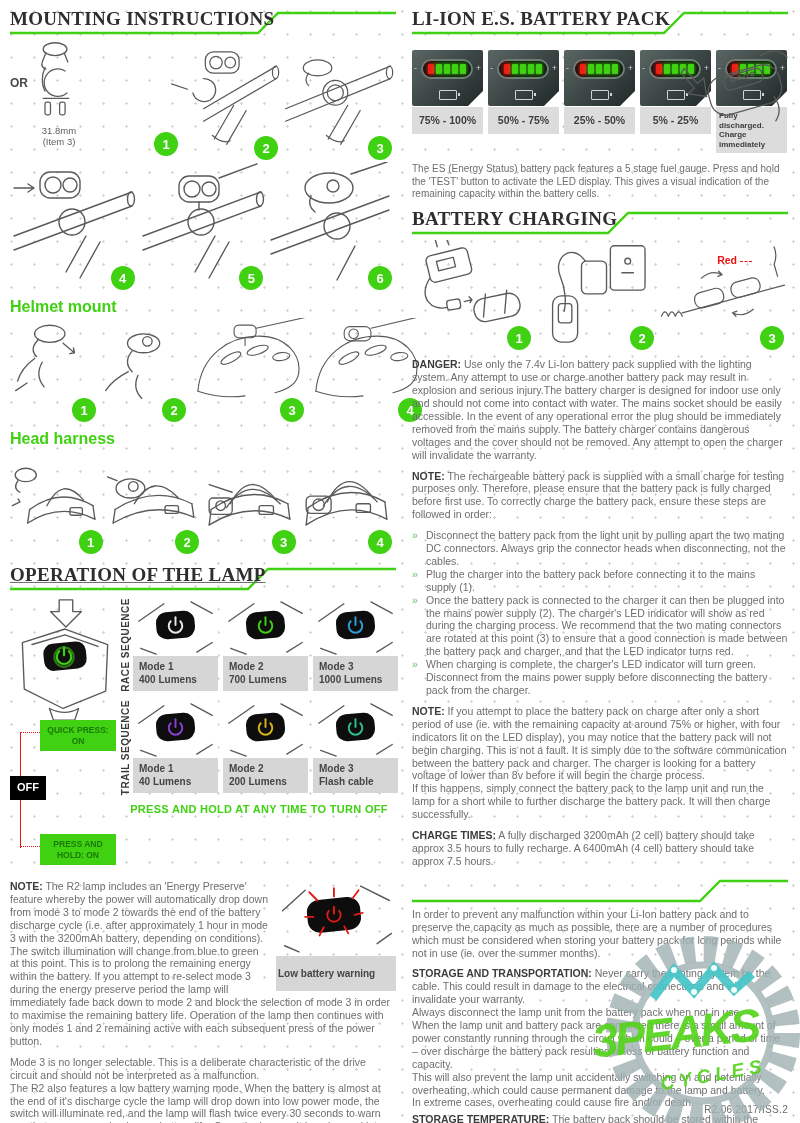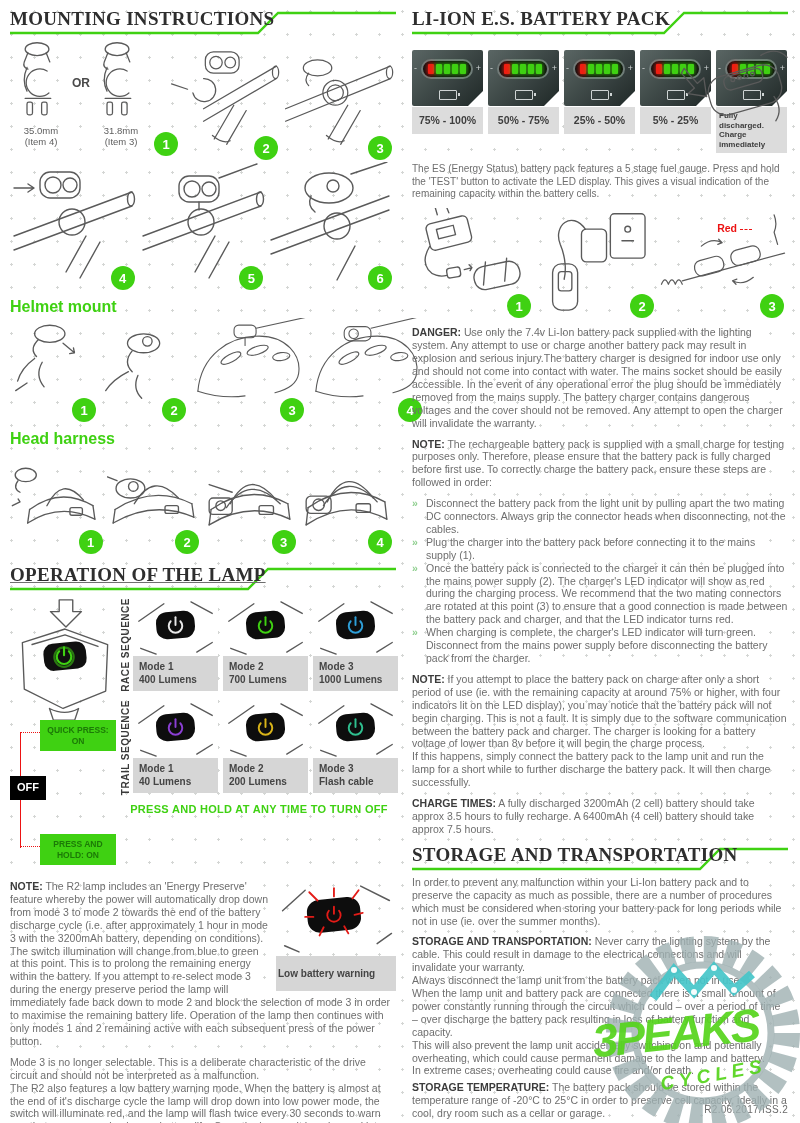--- a/index.html
+++ b/index.html
@@ -110,34 +110,20 @@
 
   <div class="sec-head">
     <h2>MOUNTING INSTRUCTIONS</h2>
     <svg class="rule" width="386" height="28">
       <polyline points="0,25 248,25 268,5 386,5" fill="none" stroke="#3fd112" stroke-width="2.4"></polyline>
     </svg>
   </div>
 
   <div class="m-row" style="height:122px;">
     <div class="clamp-cell">
-      <div class="clamp-unit art">
-        <svg width="55" height="84" viewBox="0 0 55 92">
-          <ellipse cx="27" cy="10" rx="13" ry="7"></ellipse>
-            <path d="M17 14 l-4 10 q-2 6 4 8"></path>
-            <path d="M37 14 l4 10"></path>
-          <path d="M38 34 a15 15 0 1 0 2 24"></path>
-            <path d="M16 30 q-6 14 0 26"></path>
-          <path d="M14 64 h28"></path>
-            <rect x="16" y="68" width="6" height="14" rx="2"></rect>
-            <rect x="32" y="68" width="6" height="14" rx="2"></rect>
-        </svg>
-        <div class="clamp-cap">35.0mm
-(Item 4)</div>
-      </div>
       <div class="or-label">OR</div>
       <div class="clamp-unit art">
         <svg width="55" height="84" viewBox="0 0 55 92">
           <ellipse cx="27" cy="10" rx="13" ry="7"></ellipse>
             <path d="M17 14 l-4 10 q-2 6 4 8"></path>
             <path d="M37 14 l4 10"></path>
           <path d="M38 34 a15 15 0 1 0 2 24"></path>
             <path d="M16 30 q-6 14 0 26"></path>
           <path d="M14 64 h28"></path>
             <rect x="16" y="68" width="6" height="14" rx="2"></rect>
@@ -605,20 +591,26 @@
           <span class="g-plus">+</span>
           <div class="batt-glyph"></div>
         </div>
         <div class="g-label small">Fully discharged. Charge immediately</div>
       </div>
     </div>
 
     <p class="txt" style="margin-top:10px;font-size:10px;">The ES (Energy Status) battery pack features a 5 stage fuel gauge. Press and hold the 'TEST' button to activate the LED display. This gives a visual indication of the remaining capacity within the battery cells.</p>
   </div>
 
+  <div class="sec-head" style="margin-top:8px;">
+    <h2>BATTERY CHARGING</h2>
+    <svg class="rule" width="376" height="28">
+      <polyline points="0,25 196,25 216,5 376,5" fill="none" stroke="#3fd112" stroke-width="2.4"></polyline>
+    </svg>
+  </div>
 
   <div class="c-scenes">
     <span class="red-note">Red</span>
     <div class="scene art">
       <svg width="118" height="104" viewBox="0 0 118 108">
         <rect x="14" y="12" width="44" height="28" rx="5" transform="rotate(-14 36 26)"></rect>
         <line x1="24" y1="7" x2="22" y2="0"></line>
           <line x1="36" y1="5" x2="34" y2="0"></line>
         <rect x="24" y="20" width="18" height="10" transform="rotate(-14 33 25)"></rect>
         <path d="M16 40 C4 60 18 74 34 70"></path>
@@ -678,21 +670,20 @@
         <span>When charging is complete, the charger's LED indicator will turn green. Disconnect from the mains power supply before disconnecting the battery pack from the charger.</span>
       </div>
   </div>
 
   <p class="txt"><b class="lead">NOTE:</b> <span>If you attempt to place the battery pack on charge after only a short period of use (ie. with the remaining capacity at around 75% or higher, with four indicators lit on the LED display), you may notice that the battery pack will not begin charging. This is not a fault. It is simply due to the software communication between the battery pack and charger. The charger is looking for a battery voltage of lower than 8v before it will begin the charge process.
 If this happens, simply connect the battery pack to the lamp unit and run the lamp for a short while to further discharge the battery pack. It will then charge successfully.</span></p>
 
   <p class="txt"><b class="lead">CHARGE TIMES:</b> <span>A fully discharged 3200mAh (2 cell) battery should take approx 3.5 hours to fully recharge. A 6400mAh (4 cell) battery should take approx 7.5 hours.</span></p>
 
   <div class="sec-head" style="margin-top:6px;">
-    <h2>STORAGE AND TRANSPORTATION</h2>
     <svg class="rule" width="376" height="28">
       <polyline points="0,25 288,25 308,5 376,5" fill="none" stroke="#3fd112" stroke-width="2.4"></polyline>
     </svg>
   </div>
 
   <p class="txt">In order to prevent any malfunction within your Li-Ion battery pack and to preserve the capacity as much as possible, there are a number of procedures which must be considered when storing your battery pack for long periods while not in use (ie. over the summer months).</p>
   <p class="txt" style="margin-bottom:4px;"><b class="lead">STORAGE AND TRANSPORTATION:</b> <span>Never carry the lighting system by the cable. This could result in damage to the electrical connections and will invalidate your warranty.
 Always disconnect the lamp unit from the battery pack when not in use.
 When the lamp unit and battery pack are connected there is a small amount of power constantly running through the circuit which could – over a period of time – over discharge the battery pack resulting in loss of battery function and capacity.
 This will also prevent the lamp unit accidentally switching on and potentially overheating, which could cause permanent damage to the lamp and battery.

